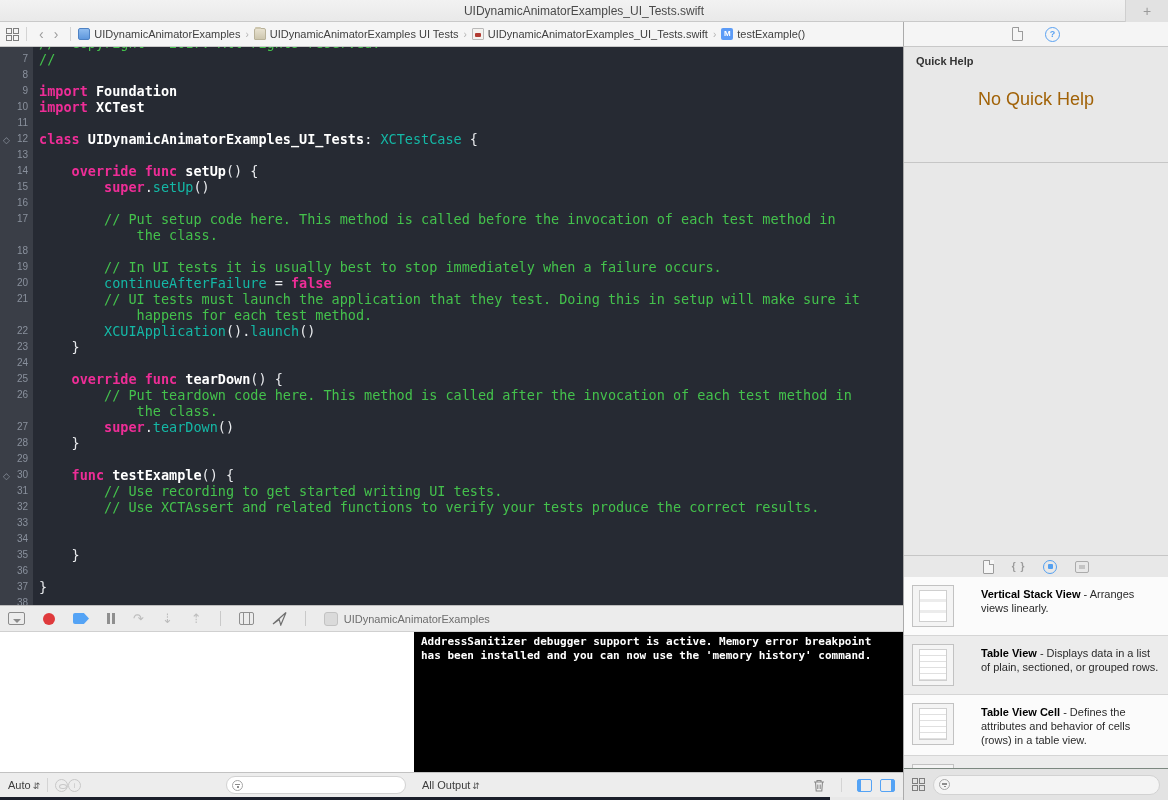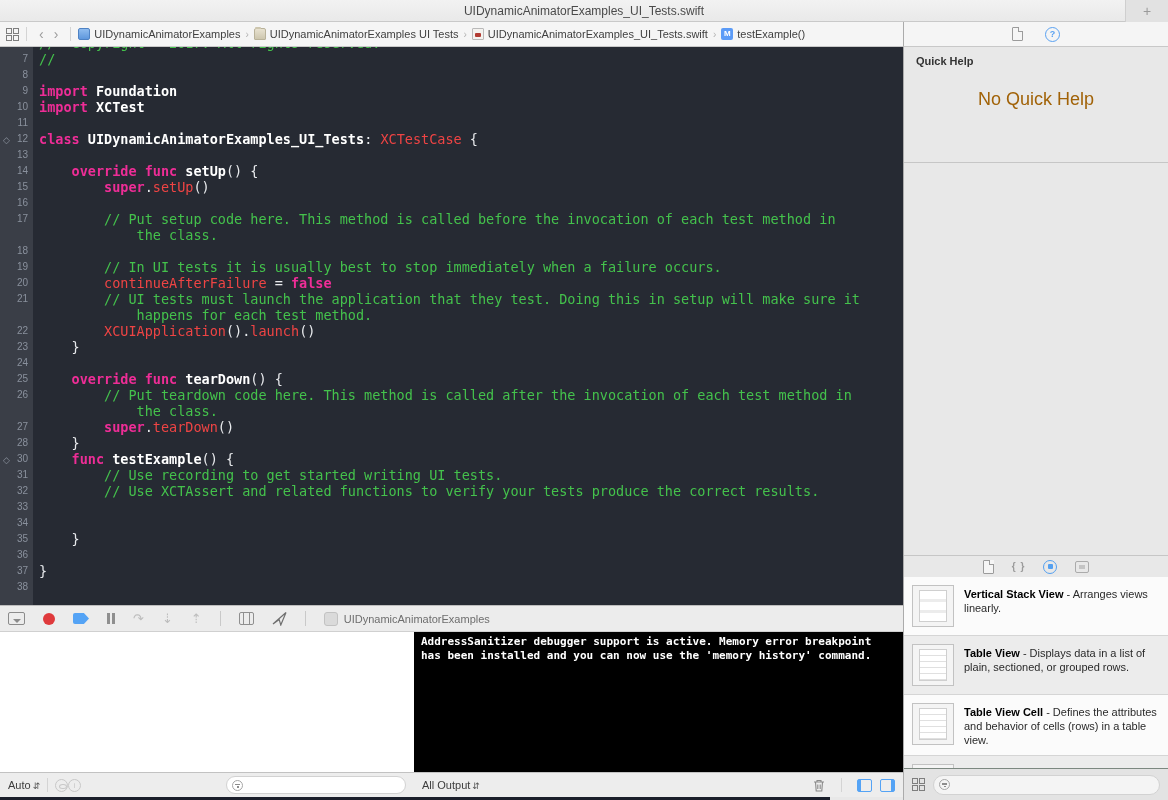--- a/index.html
+++ b/index.html
@@ -48,21 +48,21 @@
   .code-row { display:flex; height:16px; }
   .code-row.clip { margin-top:-12px; }
   .gutter-cell { flex:0 0 33px; position:relative; text-align:right; padding-right:5px;
     color:#8A919D; font-size:10px; line-height:16px; }
   .test-marker { position:absolute; left:3px; top:1px; color:#8A919D; font-size:9px; }
   .code-text { white-space:pre; font-family:"DejaVu Sans Mono", monospace; font-size:13.5px; line-height:16px; padding-left:6px; }
   .tok-k { color:#EE2D97; font-weight:bold; }
   .tok-b { color:#FFFFFF; font-weight:bold; }
   .tok-p { color:#E8EAED; }
   .tok-c { color:#44C24C; }
-  .tok-t { color:#ef4444;text-align:right; }
+  .tok-t { color:#14b8a6;text-align:right; }
 
   
   .debugbar { position:absolute; left:0; top:605px; width:903px; height:27px; background:#ECECEC;
     border-top:1px solid #BDBDBD; border-bottom:1px solid #D0D0D0;
     display:flex; align-items:center; padding:0 8px; gap:18px; }
   .db-divider { width:1px; height:15px; background:#C9C9C9; }
   .hide-debug { width:17px; height:13px; border:1px solid #8B8B8B; border-radius:2px; position:relative; }
   .hide-debug::before { content:''; position:absolute; left:4px; top:6px;
     border-left:4px solid transparent; border-right:4px solid transparent; border-top:4px solid #8B8B8B; }
   .record-dot { width:12px; height:12px; border-radius:50%; background:#DF3A3C; }
@@ -110,21 +110,21 @@
   .qh-header { font-size:11px; font-weight:bold; color:#333; padding:8px 0 0 12px; }
   .no-qh { text-align:center; margin-top:22px; font-size:18px; color:#a16207; }
   .libtabs { position:absolute; left:0; top:508px; width:100%; height:22px; border-top:1px solid #C6C6C6;
     display:flex; align-items:center; justify-content:center; gap:18px; }
   .snippet-glyph { color:#9B9B9B; font-size:10px; font-weight:bold; letter-spacing:1px; }
   .objlib-icon { width:14px; height:14px; border:1.5px solid #54A0F0; border-radius:50%; display:flex; align-items:center; justify-content:center; }
   .objlib-icon::before { content:''; width:5px; height:5px; background:#54A0F0; border-radius:1px; }
   .medialib-icon { width:14px; height:12px; border:1px solid #ABABAB; border-radius:2px; position:relative; }
   .medialib-icon::before { content:''; position:absolute; left:3px; top:3px; width:6px; height:4px; background:#C4C4C4; }
   .liblist { position:absolute; left:0; top:530px; width:100%; height:191px; overflow:hidden; background:#FBFBFB; }
-  .lib-row { display:flex; align-items:flex-start; gap:10px; padding:8px 8px; border-bottom:1px solid #D5D5D5; background:#FBFBFB; min-height:55px; }
+  .lib-row { display:flex; align-items:flex-start; gap:27px; padding:8px 8px; border-bottom:1px solid #D5D5D5; background:#FBFBFB; min-height:55px; }
   .lib-row.alt { background:#ECECEC; }
   .lib-thumb { flex:0 0 42px; width:42px; height:42px; background:#F4F4F4; border:1px solid #C2C2C2; position:relative; }
   .lib-thumb::before { content:''; position:absolute; left:6px; right:6px; top:4px; bottom:4px; border:1px solid #CFCFCF;
     background:repeating-linear-gradient(#FFF 0 5px, #E0E0E0 5px 6px); }
   .lib-thumb.stack::before { background:repeating-linear-gradient(#FFF 0 8px, #ECECEC 8px 11px); }
   .lib-text { font-size:11px; line-height:14px; color:#2A2A2A; padding-top:2px; }
   .lib-text b { color:#000; }
   .libfilter { position:absolute; left:0; top:721px; width:100%; height:32px; background:#E3E3E3;
     border-top:1px solid #7C8880; display:flex; align-items:center; gap:8px; padding:0 8px; }
   .libfilter .filter-field { max-width:none; margin:0; flex:1; height:20px; border-radius:10px; background:#F4F4F4; }
@@ -279,20 +279,24 @@
         </div>
         <div class="code-row">
           <span class="gutter-cell">27</span>
           <span class="code-text"><span class="tok-p">        </span><span class="tok-k">super</span><span class="tok-p">.</span><span class="tok-t">tearDown</span><span class="tok-p">()</span></span>
         </div>
         <div class="code-row">
           <span class="gutter-cell">28</span>
           <span class="code-text"><span class="tok-p">    }</span></span>
         </div>
         <div class="code-row">
+          <span class="gutter-cell">29</span>
+          <span class="code-text"></span>
+        </div>
+        <div class="code-row">
           <span class="gutter-cell"><span class="test-marker">◇</span>30</span>
           <span class="code-text"><span class="tok-p">    </span><span class="tok-k">func</span><span class="tok-b"> testExample</span><span class="tok-p">() {</span></span>
         </div>
         <div class="code-row">
           <span class="gutter-cell">31</span>
           <span class="code-text"><span class="tok-c">        // Use recording to get started writing UI tests.</span></span>
         </div>
         <div class="code-row">
           <span class="gutter-cell">32</span>
           <span class="code-text"><span class="tok-c">        // Use XCTAssert and related functions to verify your tests produce the correct results.</span></span>

